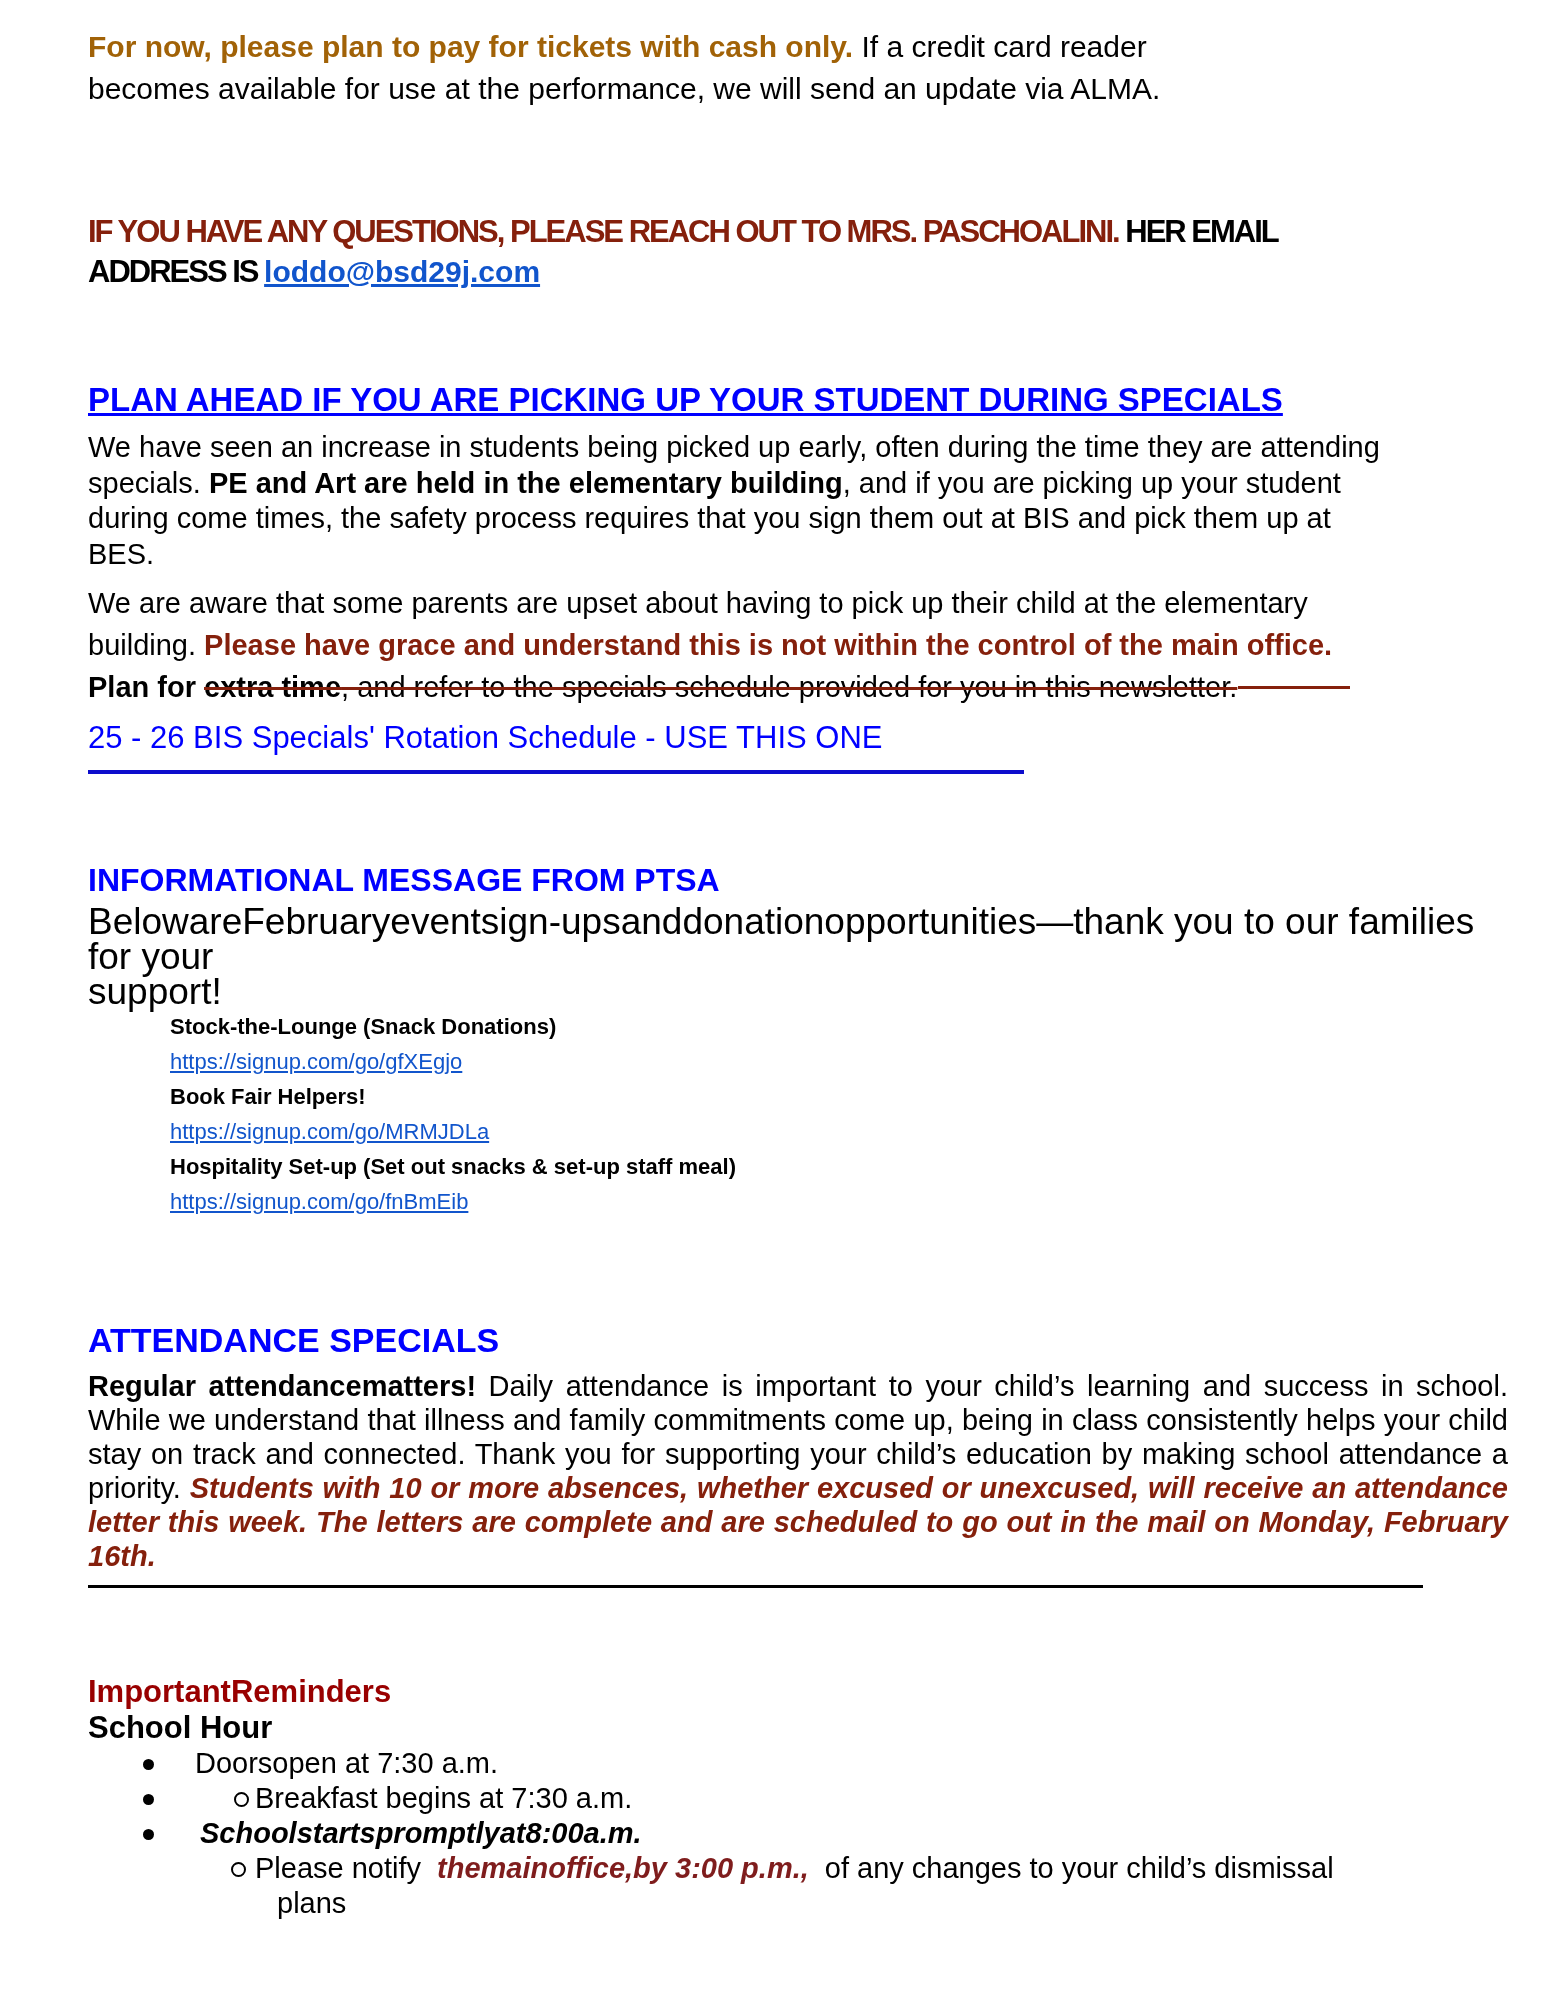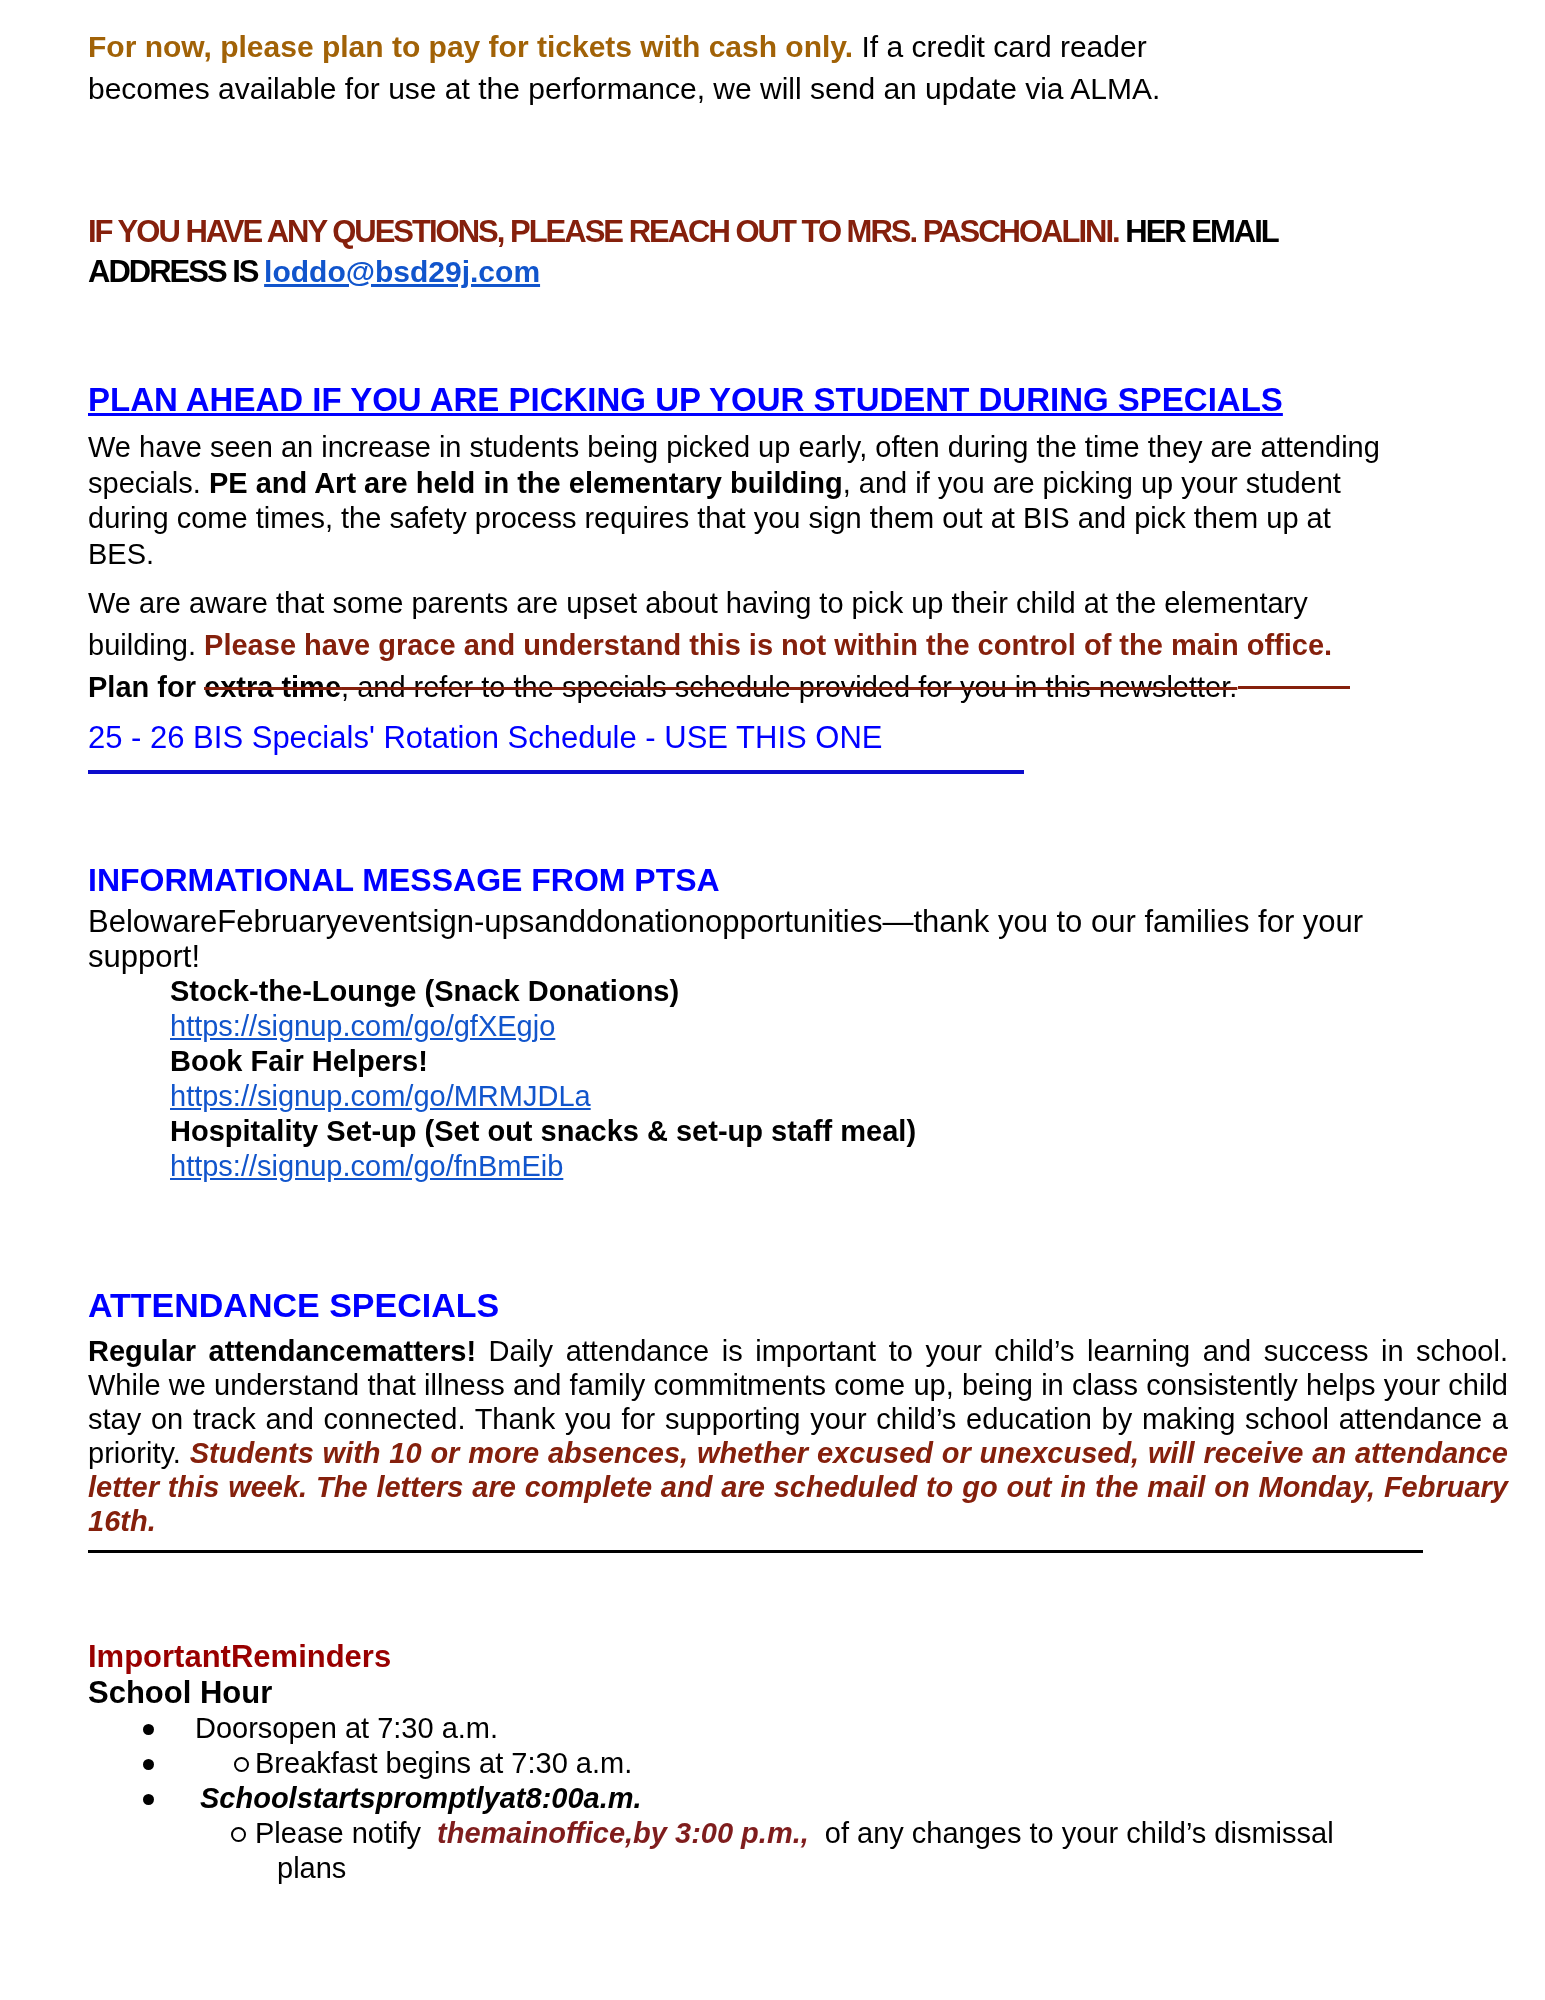--- a/index.html
+++ b/index.html
@@ -29,22 +29,22 @@
   .p1{margin-top:10px;}
   .p2{margin-top:10px;line-height:42px;}
   .darkred-b{color:#85200C;font-weight:bold;}
   .b{font-weight:bold;}
   .strike{text-decoration:line-through;text-decoration-color:#85200C;text-decoration-thickness:3px;}
   .strike-tail{display:inline-block;width:112px;height:3px;background:#85200C;vertical-align:8px;margin-left:1px;}
 
   .schedule-link{display:inline-block;margin-top:10px;font-size:31px;line-height:40px;color:#0000FF;text-decoration:none;cursor:pointer;}
   .blue-hr{margin-top:12px;width:936px;height:4px;background:#0D0DCC;}
 
-  .ptsa-intro{margin-top:4px;font-size:31px;line-height:35px;}
-  .ptsa-items{margin-left:82px;font-size:29px;line-height:35px;}
+  .ptsa-intro{margin-top:4px;font-size:37px;line-height:35px;}
+  .ptsa-items{margin-left:82px;font-size:22px;line-height:35px;}
   .ptsa-items .label{font-weight:bold;display:block;}
   .ptsa-items .link{color:#1155CC;text-decoration:underline;display:block;cursor:pointer;width:max-content;}
 
   .att-para{margin-top:8px;font-size:29px;line-height:34px;text-align:justify;}
   .att-emph{color:#85200C;font-weight:bold;font-style:italic;}
   .black-hr{margin-top:12px;width:1335px;height:3px;background:#000000;}
 
   .rem-heading{margin-top:86px;font-size:31px;line-height:36px;font-weight:bold;color:#990000;}
   .school-hour{font-size:31px;line-height:36px;font-weight:bold;}
 

